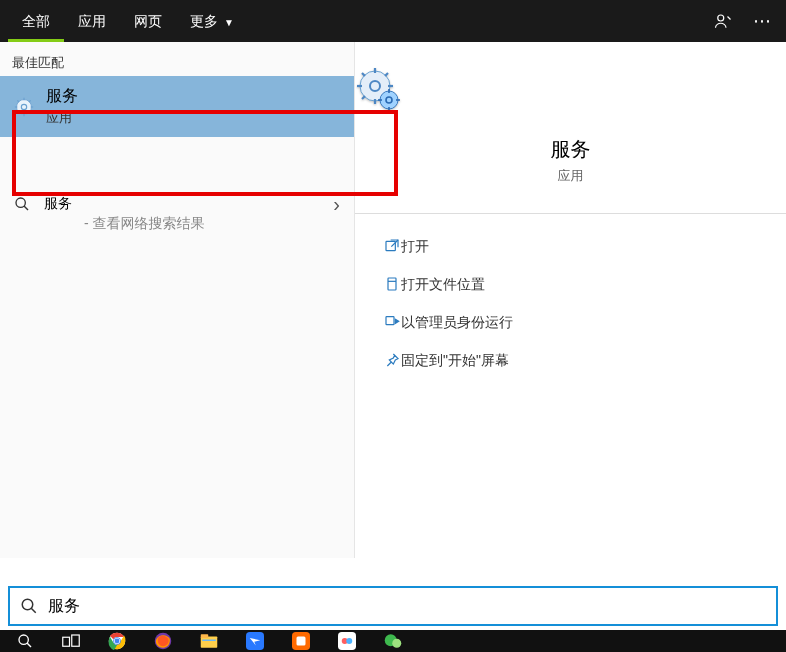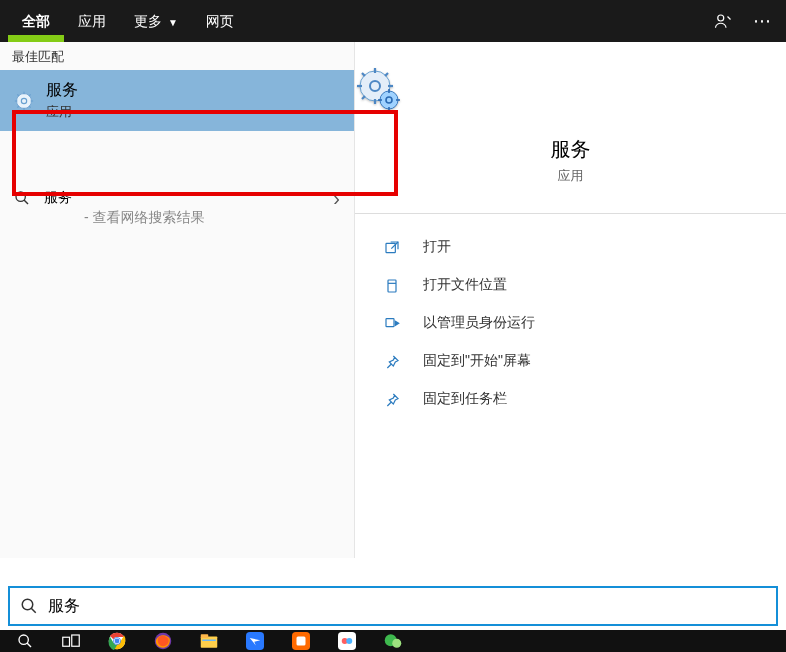--- a/index.html
+++ b/index.html
@@ -20,39 +20,39 @@
     padding: 0 8px;
   }
   .topbar .tab {
     padding: 0 14px;
     height: 42px;
     line-height: 42px;
     color: #fff;
     cursor: pointer;
   }
   .topbar .tab.active {
-    border-bottom: 7px solid #84cc16;
-    font-weight: 700;
+    border-bottom: 3px solid #84cc16;
+    font-weight: 400;
   }
   .topbar .more-caret { font-size: 10px; margin-left: 2px; }
   .topbar .spacer { flex: 1; }
   .topbar .rbtn { width: 32px; text-align: center; cursor: pointer; color:#fff; }
   .content {
     display: flex;
     height: 516px;
     background: #fff;
   }
   .left {
     width: 355px;
     border-right: 1px solid #e5e5e5;
     background: #fafafa;
     position: relative;
   }
   .left .section-label {
-    padding: 6px 12px 4px;
+    padding: 12px 12px 4px;
     font-size: 13px;
     color: #333;
     font-weight: 500;
   }
   .best-match {
     display: flex;
     align-items: center;
     background: #86b5da;
     padding: 10px 14px;
     gap: 12px;
@@ -89,21 +89,21 @@
   .right {
     flex: 1;
     padding-top: 24px;
   }
   .right .gear-wrap { text-align:center; }
   .right .big-title { text-align:center; margin-top:22px; font-size:20px; color:#000;}
   .right .big-sub { text-align:center; color:#666; font-size:13px; margin-top:4px;}
   .right .divider { border:none; border-top:1px solid #ddd; margin:28px 0 0 0;}
   .actions { padding: 14px 0; }
   .action-item {
-    display:flex; align-items:flex-end; gap:22px;
+    display:flex; align-items:flex-start; gap:0;
     padding: 10px 28px;
     cursor:pointer;
     color:#333;
     font-size:14px;
   }
   .action-item .aicon { width:18px; display:flex; align-items:center; justify-content:center;}
   .gap { height: 28px; background:#fff; }
   .searchbar-wrap {
     border: 2px solid #148fd8;
     margin: 0 8px 4px;
@@ -127,25 +127,25 @@
   }
   .tb-icon { width:18px; height:18px; display:flex; align-items:center; justify-content:center;}
   svg { display:block; }
 </style>
 </head>
 <body>
 
 <div class="topbar">
   <div class="tab active">全部</div>
   <div class="tab">应用</div>
+  <div class="tab">网页</div>
   <div class="tab">
     <span>更多</span>
     <span class="more-caret">▼</span>
   </div>
-  <div class="tab">网页</div>
   <div class="spacer"></div>
   <div class="rbtn">
     <svg width="18" height="18" viewBox="0 0 24 24" fill="none" stroke="#fff" stroke-width="1.6">
       <circle cx="9" cy="8" r="4"></circle>
         <path d="M2 21c0-4 4-6 7-6s7 2 7 6"></path>
         <path d="M18 6l4 4"></path>
     </svg>
   </div>
   <div class="rbtn" style="font-size:18px;">⋯</div>
 </div>
@@ -258,28 +258,20 @@
 
       <div class="action-item">
         <span class="aicon">
           <svg width="16" height="16" viewBox="0 0 24 24" fill="none" stroke="#2b7bbf" stroke-width="1.8">
             <path d="M14 3l7 7-4 2-3 6-3-3-6 6 6-6-3-3 6-3 2-4z"></path>
           </svg>
         </span>
         <span>固定到"开始"屏幕</span>
       </div>
 
-      <div class="action-item">
-        <span class="aicon">
-          <svg width="16" height="16" viewBox="0 0 24 24" fill="none" stroke="#2b7bbf" stroke-width="1.8">
-            <path d="M14 3l7 7-4 2-3 6-3-3-6 6 6-6-3-3 6-3 2-4z"></path>
-          </svg>
-        </span>
-        <span>固定到任务栏</span>
-      </div>
 
     </div>
   </div>
 </div>
 
 <div class="gap"></div>
 
 <div class="searchbar-wrap">
   <span>
     <svg width="18" height="18" viewBox="0 0 24 24" fill="none" stroke="#333" stroke-width="2">

